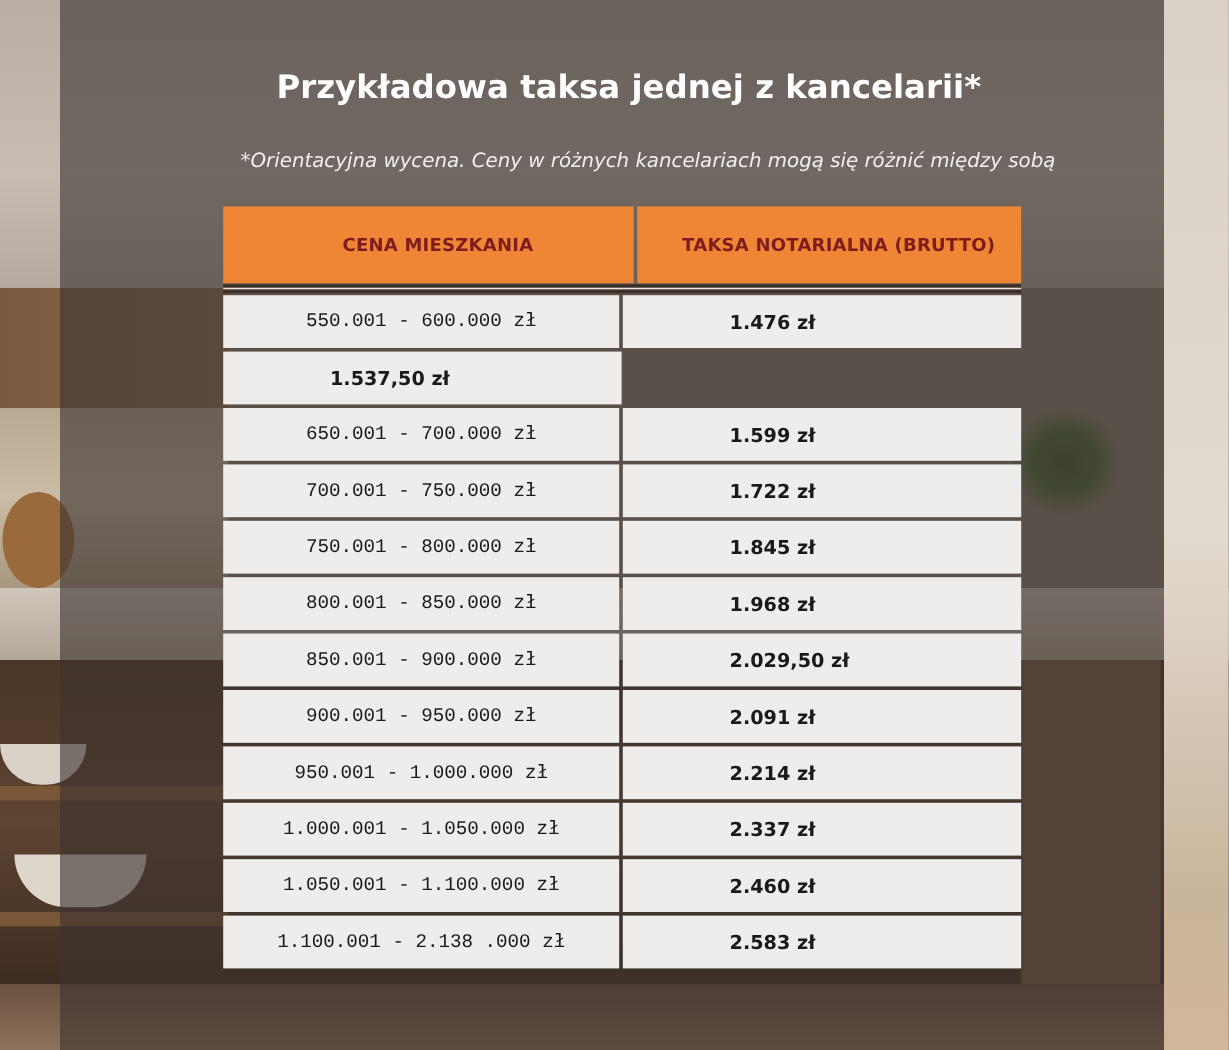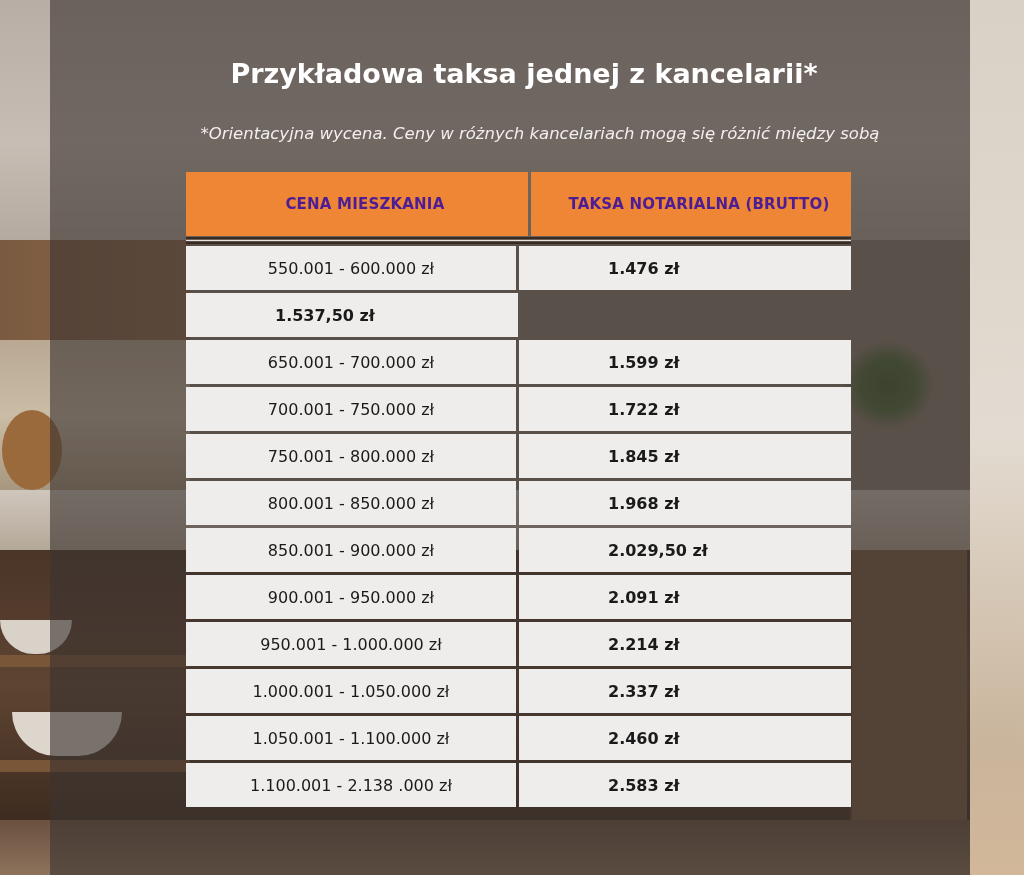--- a/index.html
+++ b/index.html
@@ -46,35 +46,35 @@
   .subtitle {
     position: absolute; left: 0; width: 1024px; top: 124px; text-align: center;
     color: #f2efec; font-family: "DejaVu Sans", sans-serif; font-style: italic;
     font-size: 16.5px;
     padding-left: 28px;
   }
 
   .table { position: absolute; left: 186px; top: 172px; width: 665px; }
   .thead { display: flex; height: 64px; }
   .th {
-    background: #ee8636; color: #4c1d95; display: flex; align-items: center; justify-content: center;
+    background: #ee8636; color: #7f1d1d; display: flex; align-items: center; justify-content: center;
     font-family: "DejaVu Sans", sans-serif; font-weight: bold; font-size: 15px; letter-spacing: 0.2px; padding-left: 16px;
   }
   .th.c1 { width: 330px; margin-right: 3px; }
   .th.c2 { width: 308px; }
   .sep { height: 10px; position: relative; }
   .sep .l { position: absolute; left: 0; right: 0; height: 2px; background: #3a2a20; }
   .sep .l1 { top: 1px; } .sep .l2 { top: 4px; background:#e9e4df; height:1px;} .sep .l3 { top: 6px; }
   .rows { display: flex; flex-direction: column; }
   .row { display: flex; height: 44px; margin-bottom: 3px; }
   .td {
     background: #efedeb; display: flex; align-items: center; justify-content: center;
     color: #1a1a1a; font-family: "DejaVu Sans", sans-serif; font-size: 16px;
   }
-  .td.c1 { width: 330px; margin-right: 3px; }
+  .td.c1 { width: 330px; margin-right: 3px; font-family: Liberation Mono, monospace; }
   .td.c2 { width: 332px; font-weight: bold; justify-content: flex-start; padding-left: 89px; box-sizing: border-box; }
 </style>
 </head>
 <body>
 
 <div class="bg">
   <div class="wall"></div>
   <div class="cab-upper"></div>
   <div class="backsplash"></div>
   <div class="board"></div>

